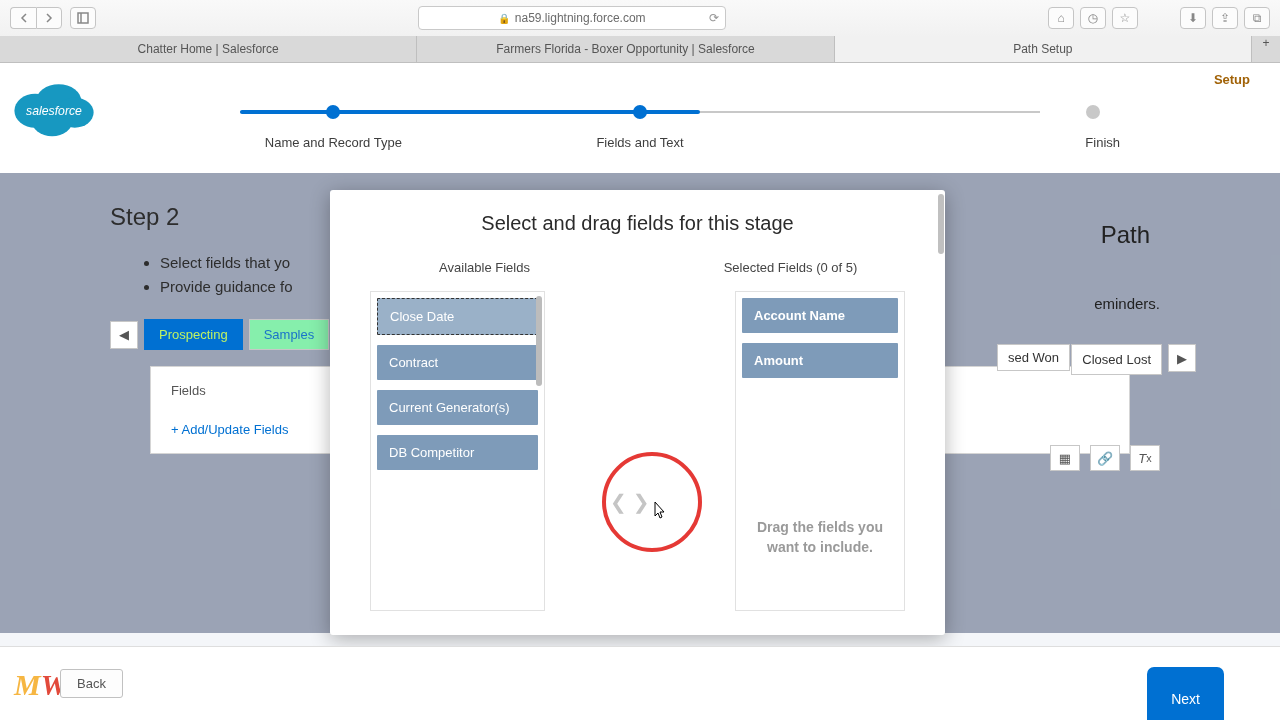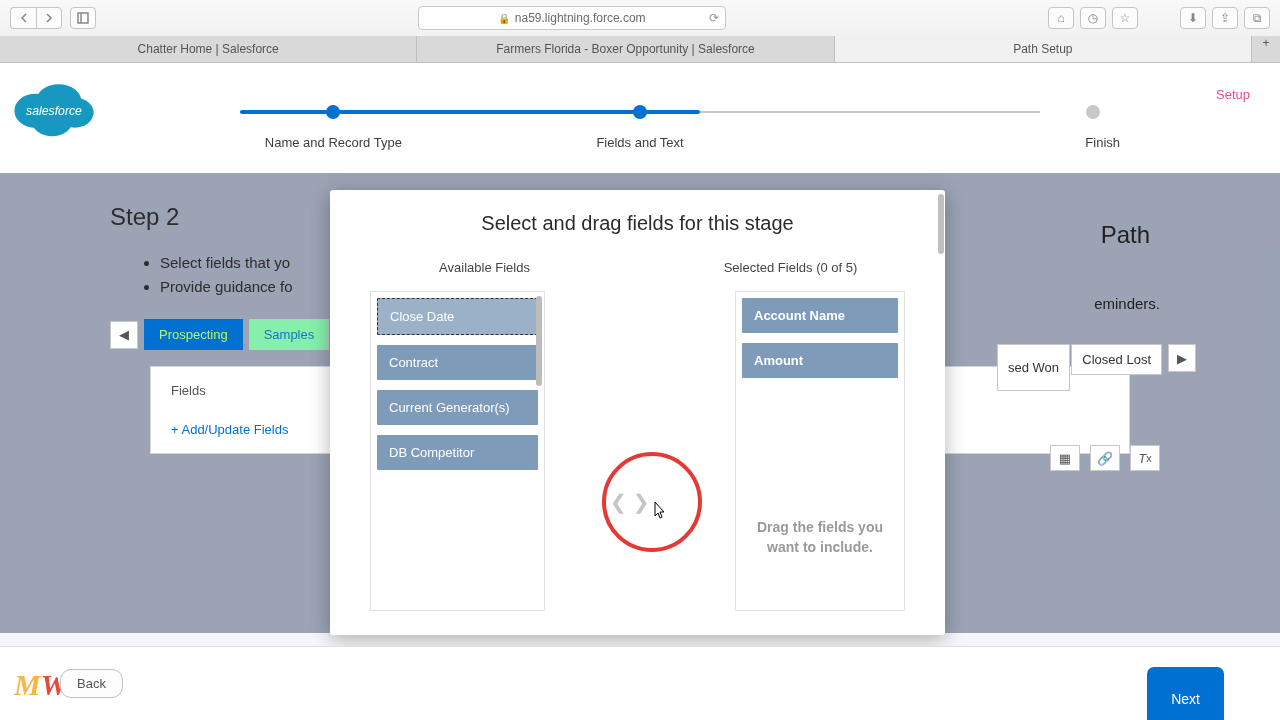--- a/index.html
+++ b/index.html
@@ -21,21 +21,21 @@
 
   .tabbar { display: flex; font-size: 12px; color: #555; }
   .tab { flex: 1; padding: 6px 0; text-align: center; background: #d9d9d9; border-right: 1px solid #bfbfbf; }
   .tab.active { background: #f1f1f1; }
   .newtab { width: 28px; background: #d9d9d9; text-align: center; }
 
   
   .appbar { height: 110px; background: #fff; position: relative; }
   .logo { position: absolute; left: 6px; top: 10px; }
   .logo svg { width: 96px; height: 66px; }
-  .setup-link { position: absolute; right: 30px; top: 24px; color: #ec4899; font-size: 13px; font-weight: 400; }
+  .setup-link { position: absolute; right: 30px; top: 9px; color: #a16207; font-size: 13px; font-weight: 700; }
   .progress { position: absolute; left: 180px; right: 180px; top: 42px; display: flex; align-items: center; }
   .pline { position: absolute; left: 60px; right: 60px; top: 6px; height: 2px; background: #c8c8c8; }
   .pline-fill { position: absolute; left: 60px; width: 50%; top: 5px; height: 4px; background: #0070d2; border-radius: 2px;}
   .pstep { position: relative; flex: 1; text-align: center; }
   .pstep:first-child { text-align: left; }
   .pstep:last-child { text-align: right; }
   .dot { width: 14px; height: 14px; border-radius: 50%; background: #c8c8c8; display: inline-block; position: relative; z-index: 2; }
   .dot.done { background: #0070d2; }
   .plabel { display: block; margin-top: 12px; font-size: 13px; color: #3e3e3e; }
   .pstep:first-child .plabel { margin-left: -30px; text-align: center; width: 180px;}
@@ -49,21 +49,21 @@
   .stagebar { margin-top: 20px; display: flex; align-items: center; gap: 6px; }
   .arrow-box { width: 28px; height: 28px; border: 1px solid #c7c7c7; background: #fff; display: flex; align-items: center; justify-content: center; font-size: 13px; color: #555;}
   .stage { padding: 7px 14px; background: #86efac; border: 1px solid #c7c7c7; font-size: 13px; color: #1a73c9;}
   .stage.active { background: #0070d2; color: #bef264; border-color: #0070d2;}
   .card { margin: 16px 40px 0; background: #fff; border: 1px solid #d5d5d5; padding: 16px 20px; }
   .card .flbl { color: #555; font-size: 13px; margin-bottom: 24px;}
   .card .add { color: #0070d2; font-size: 13px; }
   .rt-tools { position: absolute; right: 150px; top: 280px; display: flex; gap: 10px; color: #555;}
   .rt-tools span { width: 30px; height: 26px; border: 1px solid #c7c7c7; background: #fff; display: flex; align-items: center; justify-content: center; font-size: 13px;}
   
-  .bg-stage-won { position: absolute; right: 180px; top: 176px; background:#fff; border:1px solid #c7c7c7; padding:15px 10px; font-size:13px; color:#333;}
+  .bg-stage-won { position: absolute; right: 180px; top: 176px; background:#fff; border:1px solid #c7c7c7; padding:5px 10px; font-size:13px; color:#333;}
   .bg-stage-lost { position: absolute; right: 110px; top: 176px; background:#fff; border:1px solid #c7c7c7; padding:7px 10px; font-size:13px; color:#333;}
 
   
   .modal { position: absolute; left: 330px; top: 190px; width: 615px; height: 445px; background: #fff; box-shadow: 0 4px 20px rgba(0,0,0,.3); border-radius: 3px; }
   .modal .mscroll { position: absolute; right: 0; top: 2px; bottom: 2px; width: 8px; }
   .modal .mscroll .mthumb{ position:absolute; top:2px; height:60px; width:6px; right:1px; background:#c0c0c0; border-radius:3px;}
   .modal h3 { text-align: center; font-size: 20px; font-weight: 400; padding: 22px 0 16px; color: #2b2b2b; }
   .cols { display: flex; padding: 0 40px; gap: 77px; margin-top: 9px; }
   .col { flex: 1; position: relative;}
   .col-title { text-align: center; font-size: 13px; color: #454545; margin-bottom: 16px; }
@@ -75,21 +75,21 @@
   .field.selected { border: 1px dashed #333; background: #9ab1c8; }
   .midarrows { position: absolute; left: 280px; top: 300px; display: flex; gap: 6px; color: #c5c5c5; font-size: 20px;}
   .drag-hint { text-align: center; color: #9a9a9a; font-size: 14px; margin-top: 140px; line-height: 1.4; padding: 0 10px;}
 
   
   .highlight-circle { position: absolute; left: 602px; top: 452px; width: 100px; height: 100px; border: 4px solid #e53935; border-radius: 50%; z-index: 50; pointer-events: none;}
   .cursor { position: absolute; left: 648px; top: 500px; z-index: 60; font-size: 18px; pointer-events:none;}
 
   
   .footer { position: absolute; bottom: 0; left: 0; right: 0; height: 74px; background: #fff; border-top: 1px solid #dedede; }
-  .back-btn { position: absolute; left: 60px; top: 22px; padding: 6px 16px; border: 1px solid #c1c1c1; background: #fdfdfd; font-size: 13px; color: #555; border-radius: 11px;}
+  .back-btn { position: absolute; left: 60px; top: 22px; padding: 6px 16px; border: 1px solid #c1c1c1; background: #fdfdfd; font-size: 13px; color: #555; border-radius: 3px;}
   .next-btn { position: absolute; right: 56px; top: 20px; padding: 24px 24px; background: #0070d2; color: #fff; font-size: 14px; border-radius: 7px; border: none;}
   .wm { position: absolute; left: 14px; bottom: 18px; font-family: Georgia, serif; font-size: 30px; font-weight: 700; font-style: italic;}
   .wm .m1{color:#f6b642;} .wm .m2{color:#e24a3b;} .wm .m3{color:#6aa8ea;}
 </style>
 </head>
 <body>
 
 <div class="browser-chrome">
   <div class="toolbar">
     <div class="nav-pair">

